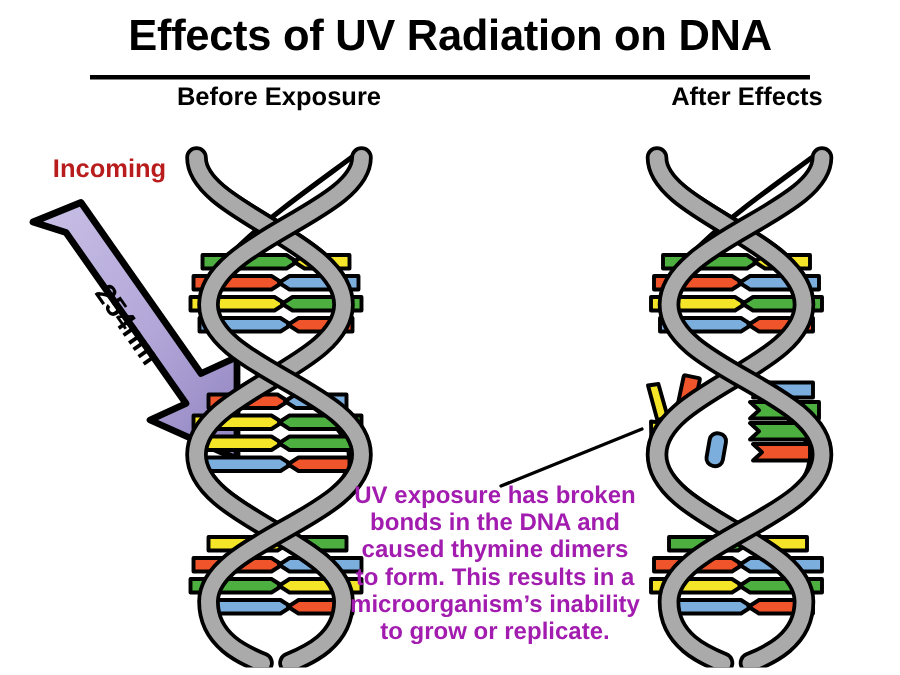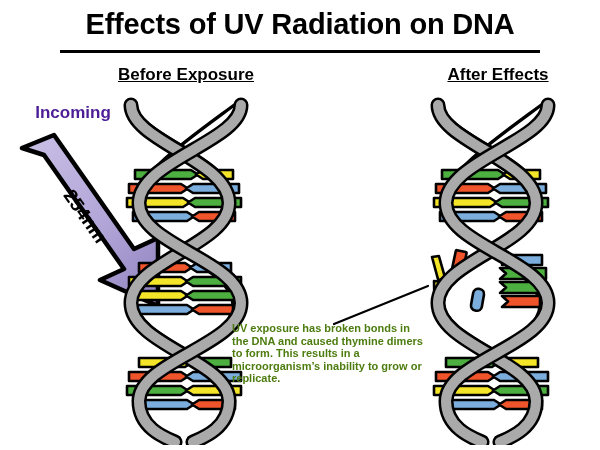--- a/index.html
+++ b/index.html
@@ -16,37 +16,37 @@
     position:absolute;left:0;top:8px;width:600px;
     text-align:center;
     font-size:29px;font-weight:bold;color:#000;
     letter-spacing:-0.2px;
   }
   .title-underline{
     position:absolute;top:50px;left:60px;width:480px;height:3px;background:#000;
   }
 
   .col-head{
-    position:absolute;top:65px;
+    position:absolute;top:55px;
     font-size:17px;font-weight:bold;color:#000;
-    text-align:center;width:200px;text-decoration:underline;
+    text-align:center;width:200px;
   }
   #head-before{left:86px;}
   #head-after{left:398px;}
 
   .ray-label{
     position:absolute;left:8px;top:103px;width:130px;
-    font-size:17px;font-weight:bold;color:#4c1d95;line-height:1.12;
+    font-size:17px;font-weight:bold;color:#b91c1c;line-height:1.12;
     text-align:center;
   }
 
   .caption{
     position:absolute;left:232px;top:322px;width:196px;
-    font-size:11px;font-weight:bold;color:#4d7c0f;
-    line-height:1.14;
+    font-size:16px;font-weight:bold;color:#a21caf;
+    line-height:1.14;text-align:center;
   }
 
   svg{display:block;}
 </style>
 </head>
 <body>
 
 <div id="stage">
 
   <div class="title">Effects of UV Radiation on DNA</div>

